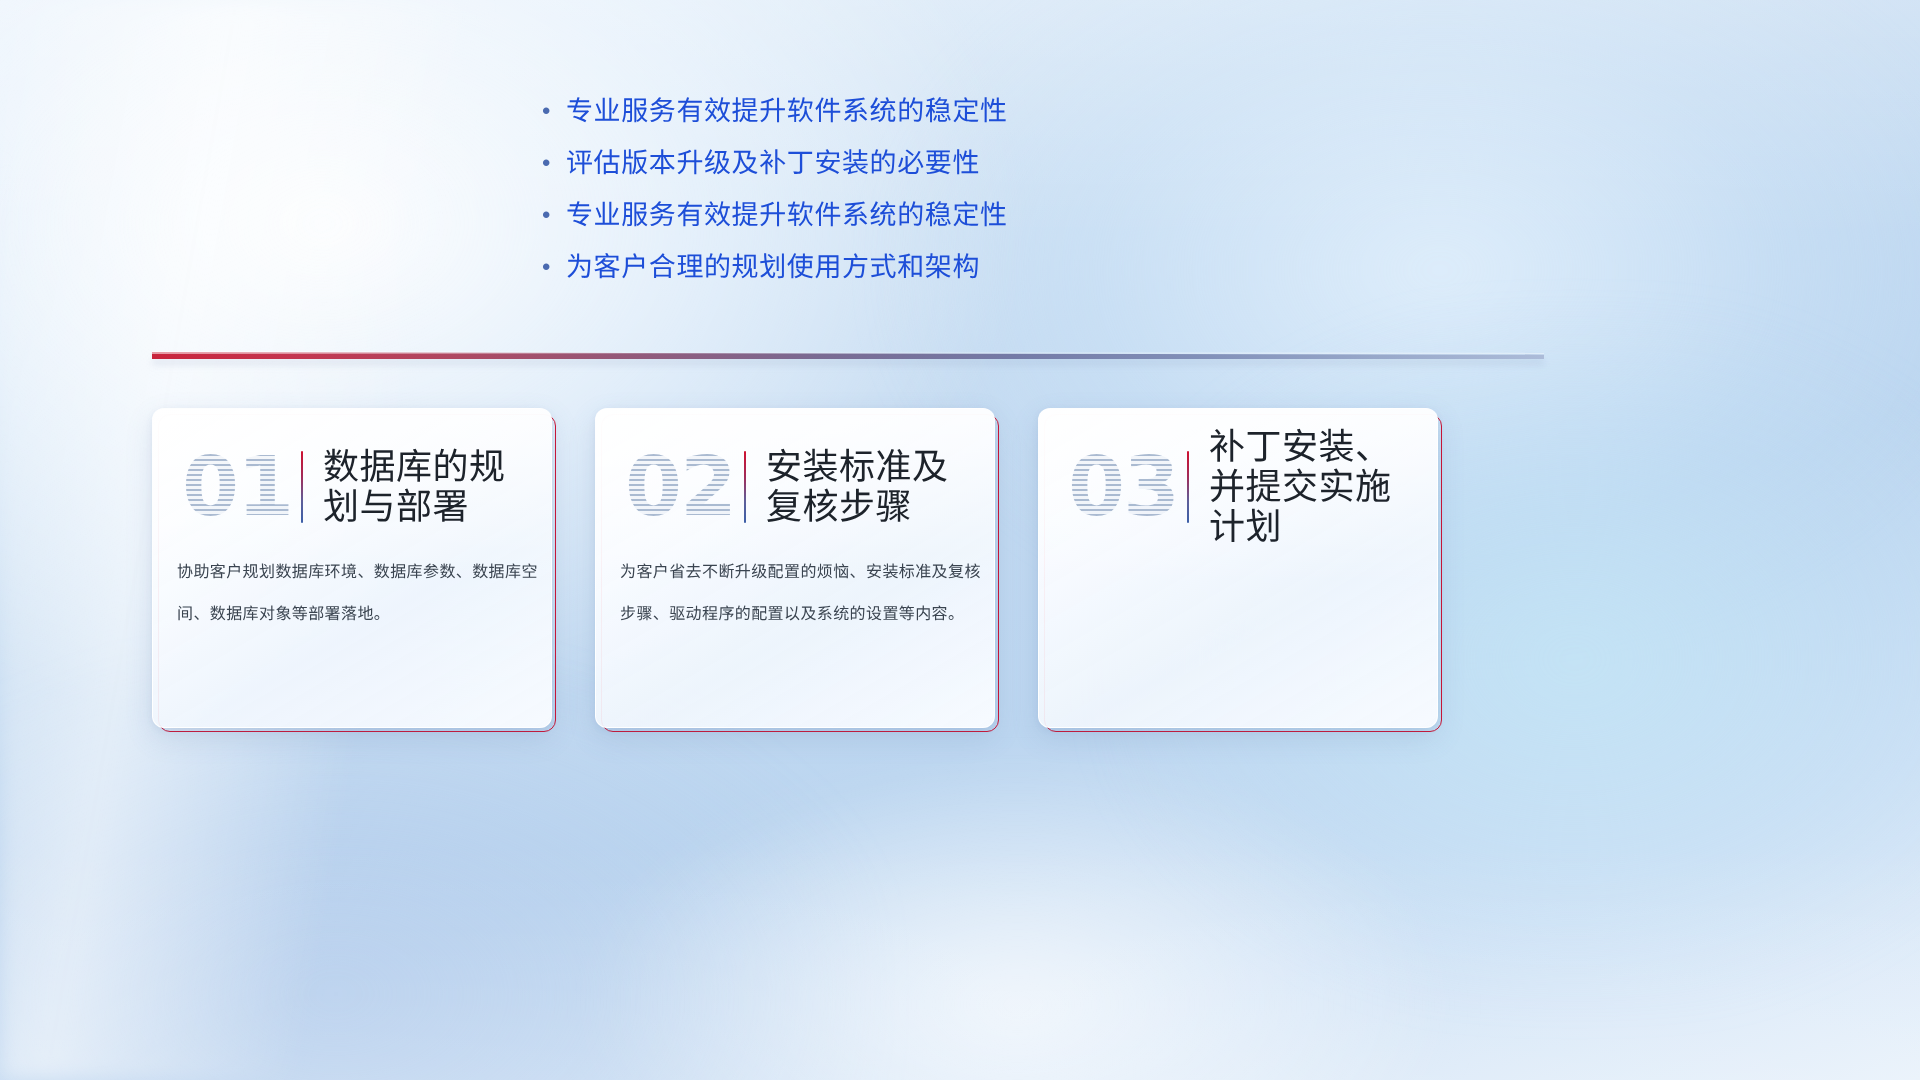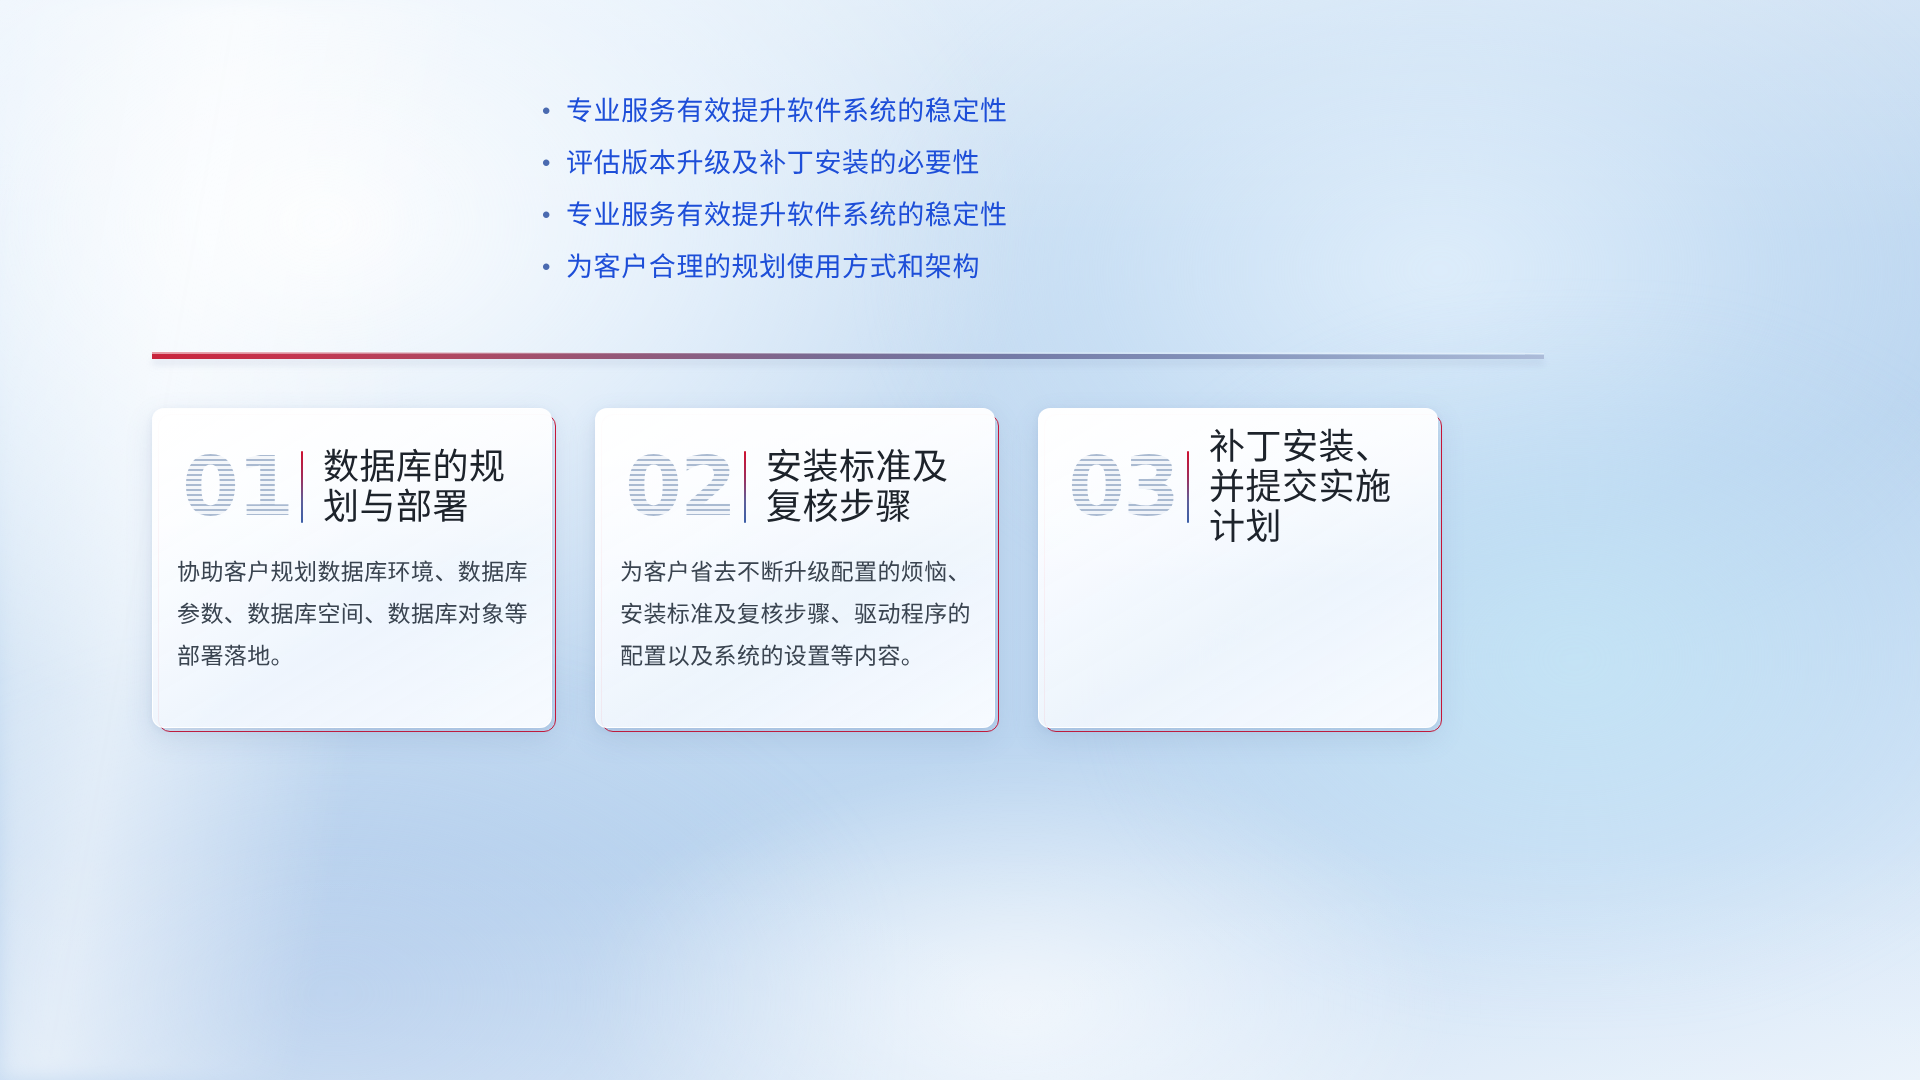--- a/index.html
+++ b/index.html
@@ -192,21 +192,21 @@
     font-size:36px;
     line-height:40px;
     color:#1d232b;
     font-weight:500;
     letter-spacing:.5px;
     flex:1;
   }
   .card-desc{
     position:relative;
     padding:22px 10px 0 24px;
-    font-size:23px;
+    font-size:16px;
     line-height:42px;
     color:#3a4450;
     letter-spacing:.4px;
   }
 </style>
 </head>
 <body>
 
 <div class="bg">
   <div class="bg-base"></div>

